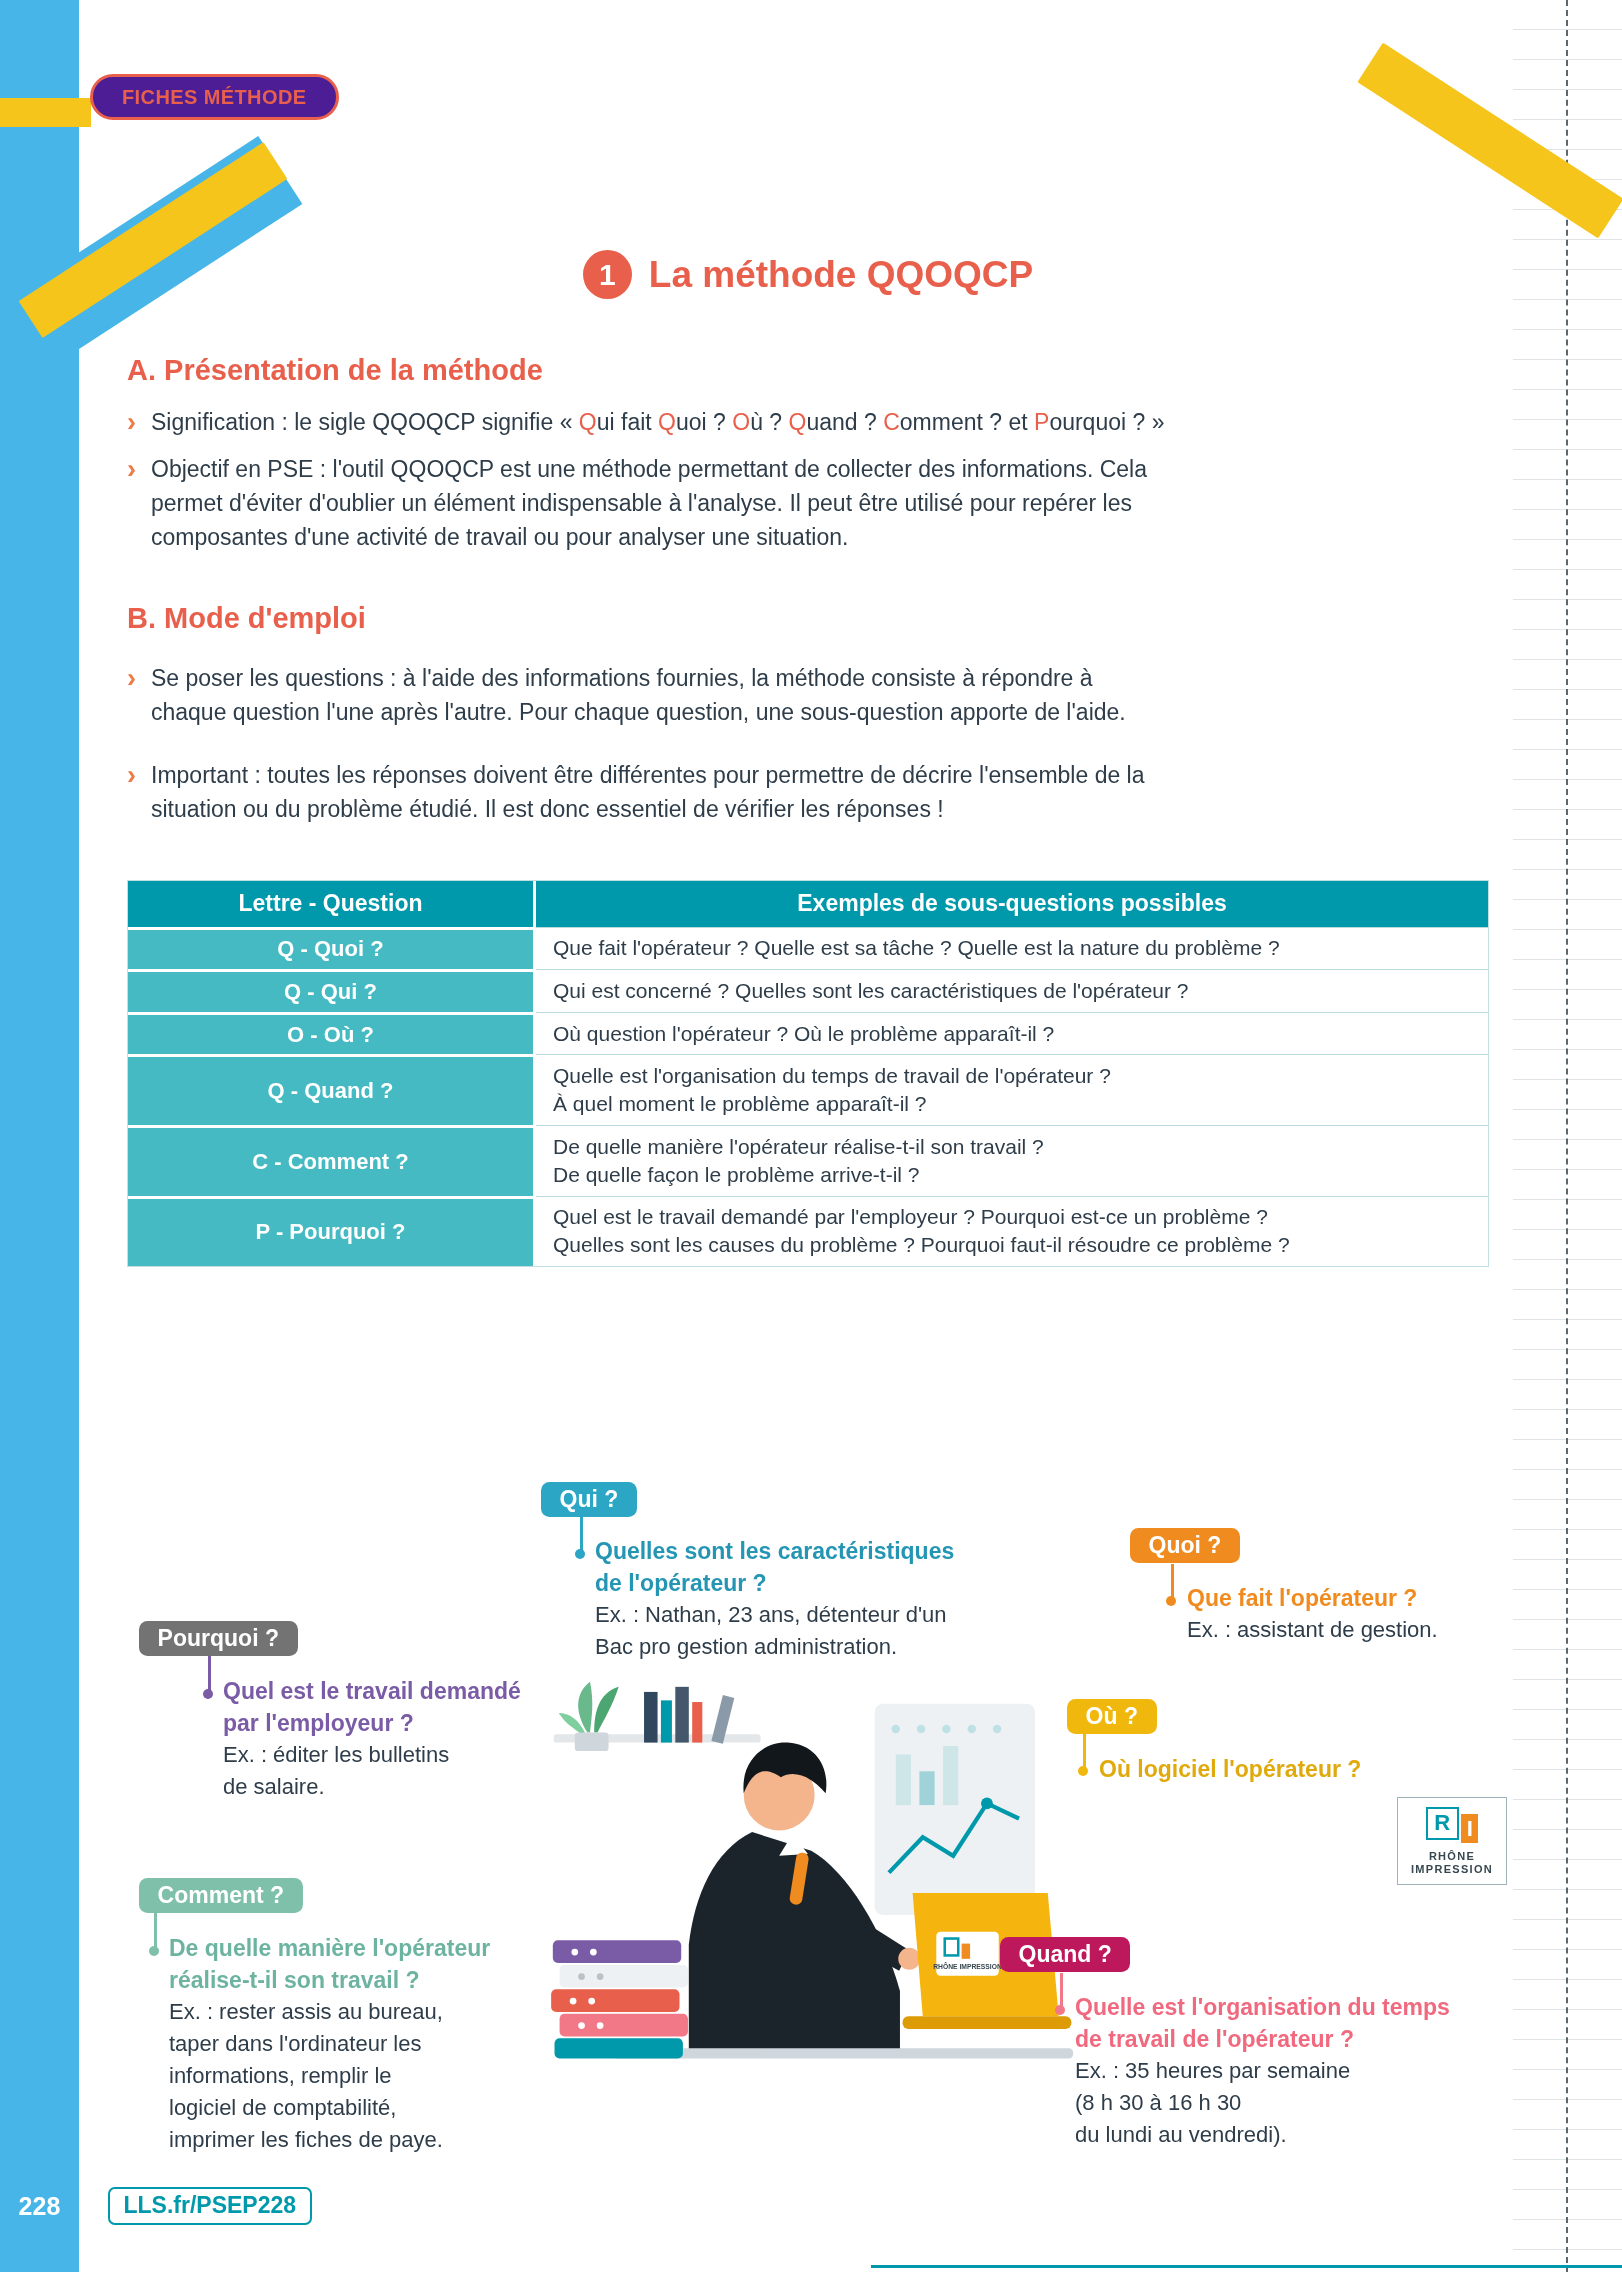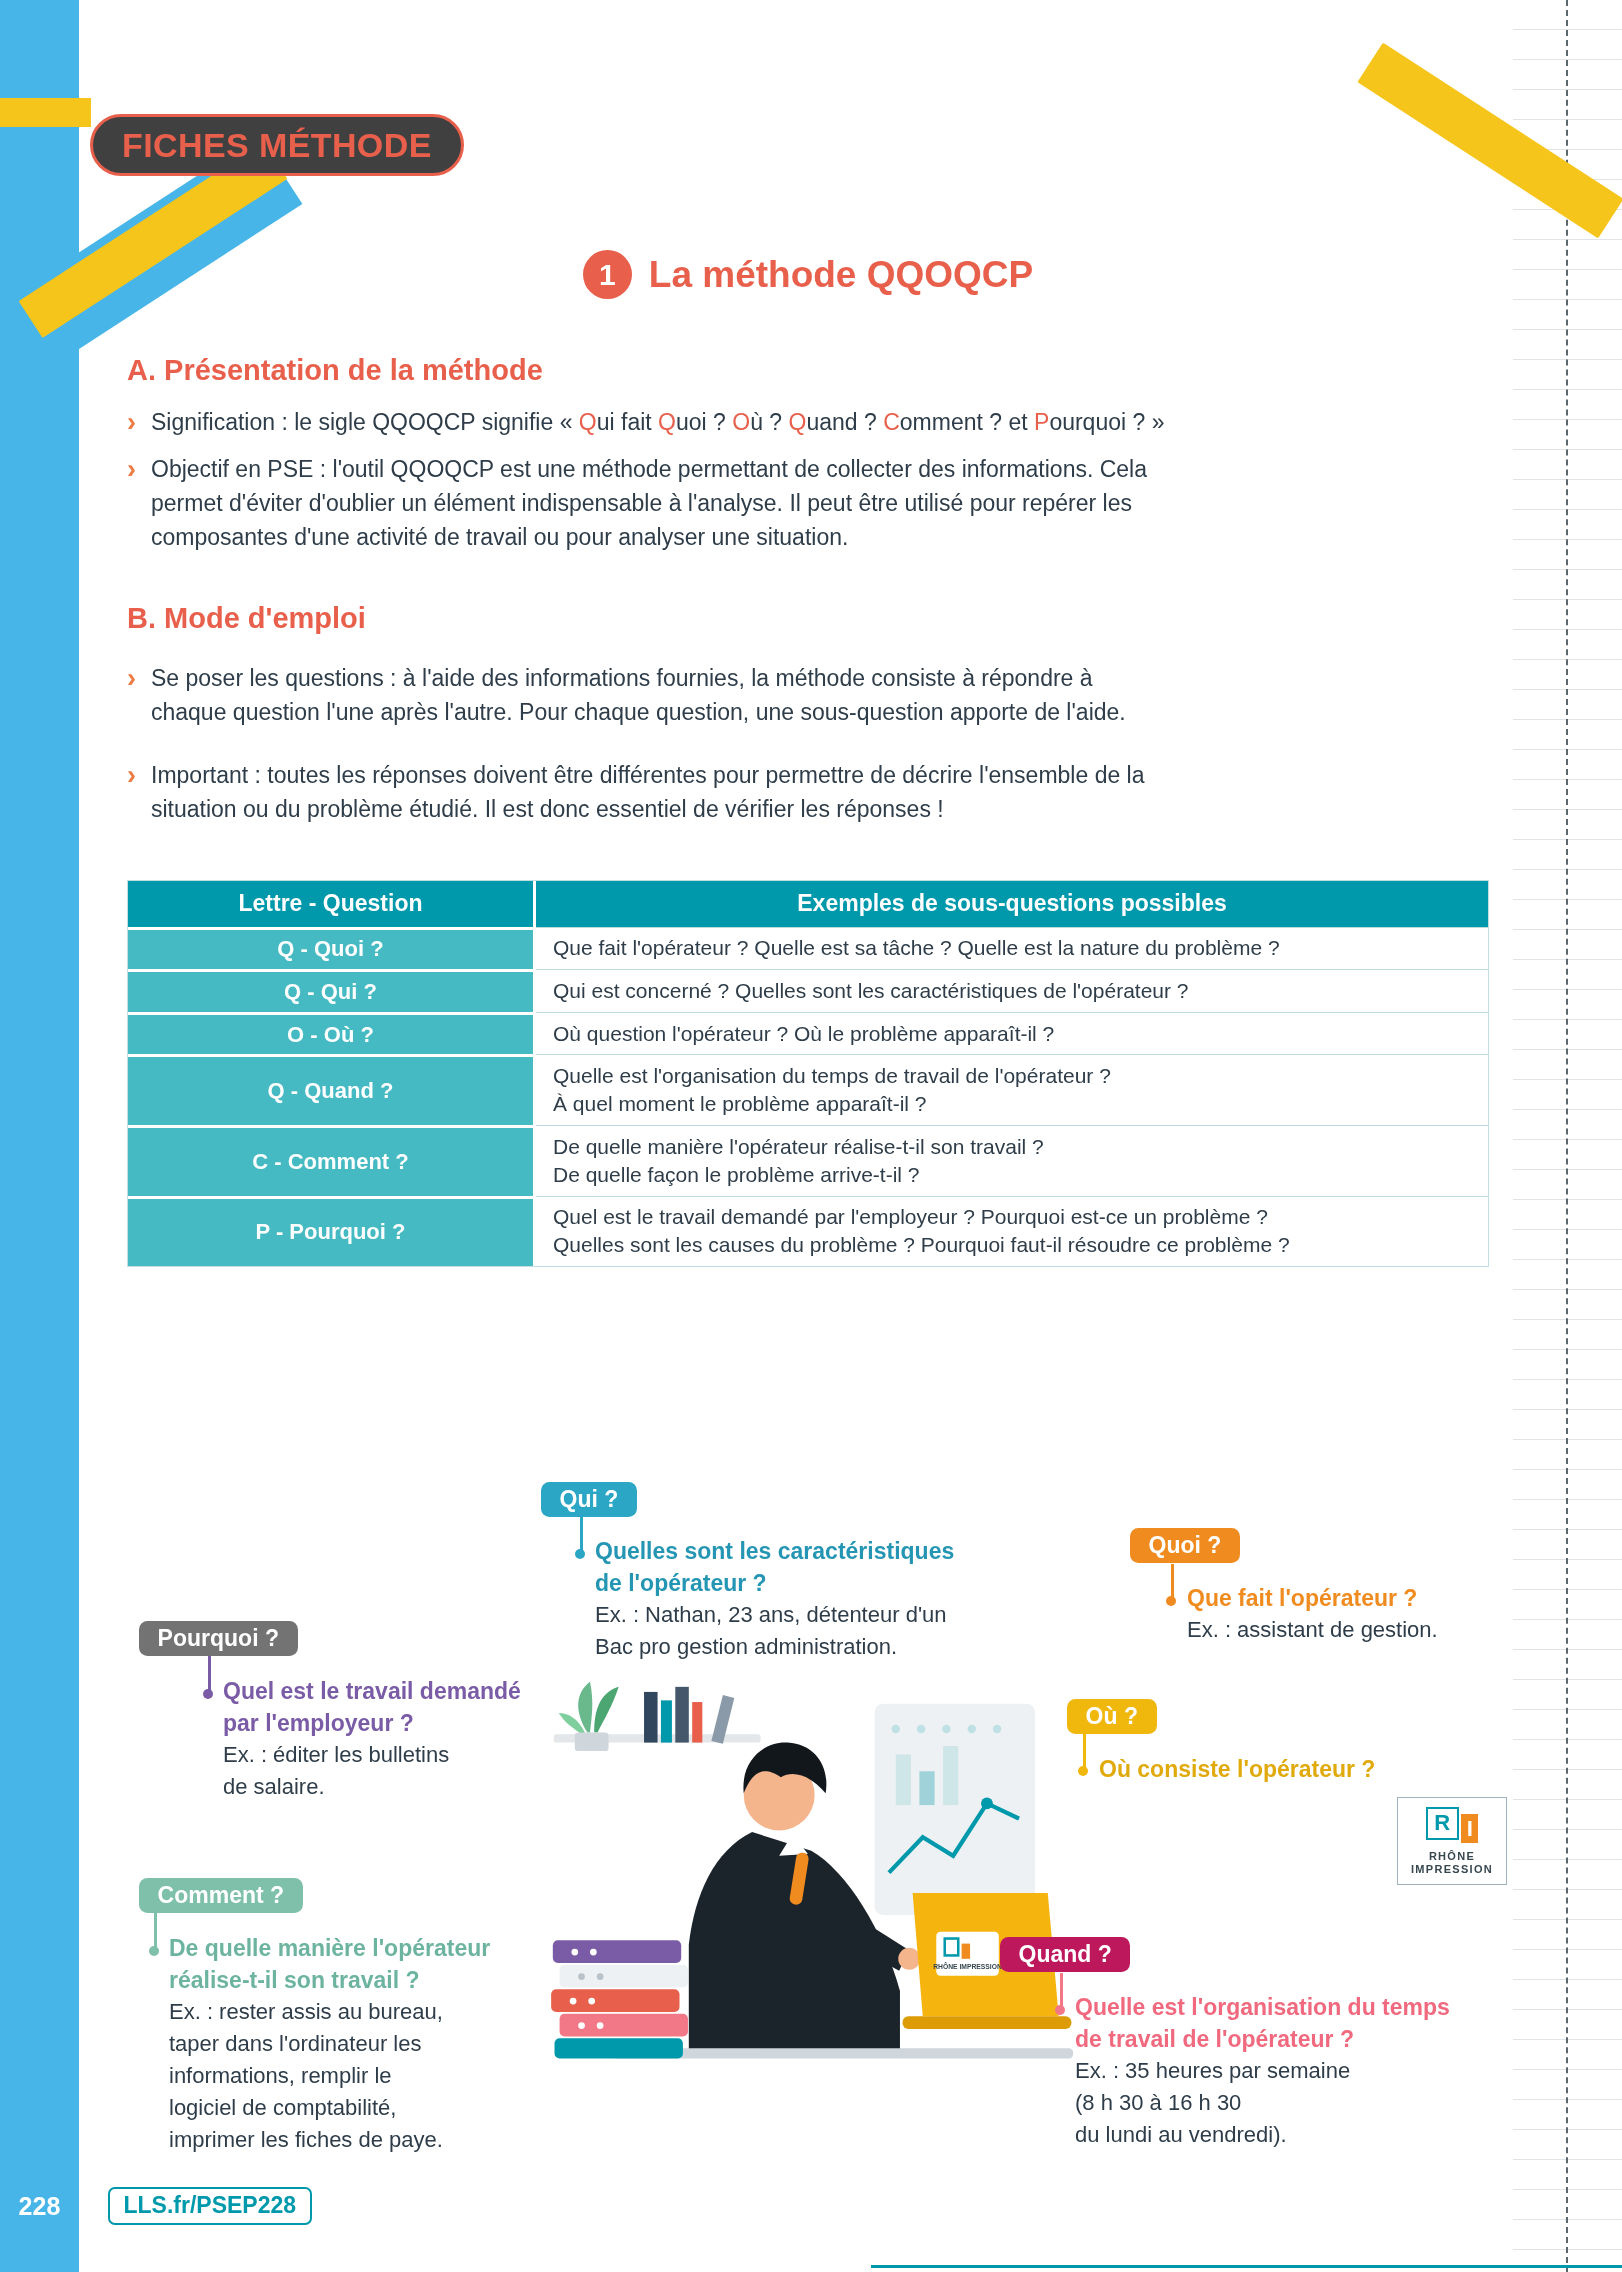--- a/index.html
+++ b/index.html
@@ -14,23 +14,23 @@
     background:repeating-linear-gradient(to bottom,transparent 0 29px,#e0e4e6 29px 30px);}
   .dashed-line{position:absolute;left:1566px;top:0;height:100%;width:0;border-left:2.5px dashed #5c666d;z-index:2;}
   .blue-band{position:absolute;left:0;top:0;width:79px;height:100%;background:#47b5e8;z-index:3;}
   .yellow-strip{position:absolute;left:0;top:98px;width:91px;height:29px;background:#f6c51c;z-index:4;}
   .corner-blue{position:absolute;left:22px;top:206px;width:281px;height:81px;background:#47b5e8;
     transform:rotate(-33deg);z-index:4;}
   .tape{position:absolute;background:#f6c51c;z-index:6;border-radius:1.7px;}
   .tape-left{left:6.8px;top:218px;width:292px;height:44px;transform:rotate(-33deg);}
   .tape-right{left:1347px;top:117px;width:287px;height:47px;transform:rotate(33deg);}
 
-  .fiches-badge{position:absolute;left:90px;top:74px;z-index:7;background:#404040;
+  .fiches-badge{position:absolute;left:90px;top:74px;z-index:7;background:#4c1d95;
     border:3.4px solid #e8604c;border-radius:38px;padding:8.5px 29px;
-    color:#e8604c;font-size:34px;font-weight:bold;letter-spacing:0.4px;margin-top:40px;}
+    color:#e8604c;font-size:20px;font-weight:bold;letter-spacing:0.4px;}
 
   
   .title-row{position:absolute;left:127px;top:250px;width:1362px;display:flex;
     justify-content:center;align-items:center;gap:17px;z-index:7;}
   .title-circle{width:49px;height:49px;border-radius:50%;background:#e8604c;color:#fff;
     font-size:30px;font-weight:bold;display:flex;align-items:center;justify-content:center;}
   .title-text{font-size:37px;font-weight:bold;color:#e8604c;}
 
   
   .content{position:absolute;left:127px;top:353px;width:1362px;z-index:7;}
@@ -209,21 +209,21 @@
     <p class="co-q q-pourquoi">Quel est le travail demandé
 par l'employeur ?</p>
     <p class="co-ex">Ex. : éditer les bulletins
 de salaire.</p>
   </div>
 
   <div class="badge b-ou" style="left:1067px;top:1699px;">Où ?</div>
   <div class="stem s-ou" style="left:1083px;top:1734px;height:35px;"></div>
   <div class="dot s-ou" style="left:1078px;top:1766px;"></div>
   <div class="co-text" style="left:1099px;top:1753px;">
-    <p class="co-q q-ou">Où consiste l'opérateur ?</p>
+    <p class="co-q q-ou">Où logiciel l'opérateur ?</p>
   </div>
 
   <div class="badge b-comment" style="left:139px;top:1878px;">Comment ?</div>
   <div class="stem s-comment" style="left:154px;top:1913px;height:35px;"></div>
   <div class="dot s-comment" style="left:149px;top:1946px;"></div>
   <div class="co-text" style="left:169px;top:1932px;">
     <p class="co-q q-comment">De quelle manière l'opérateur
 réalise-t-il son travail ?</p>
     <p class="co-ex">Ex. : rester assis au bureau,
 taper dans l'ordinateur les

